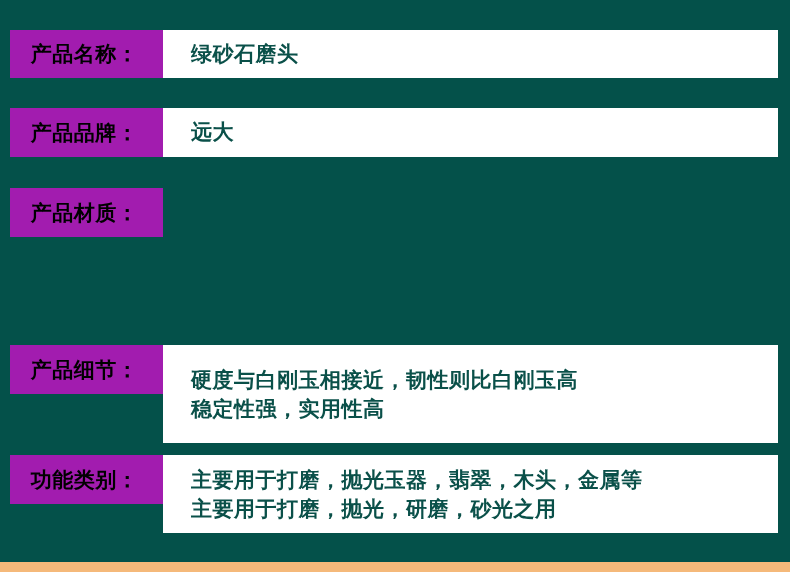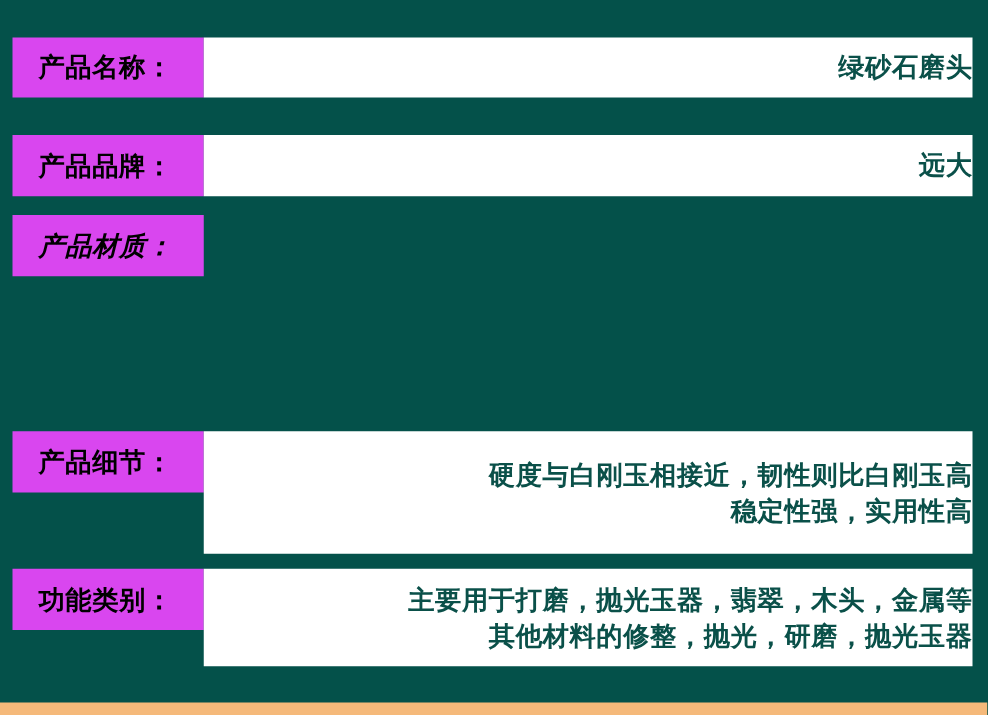--- a/index.html
+++ b/index.html
@@ -28,21 +28,21 @@
   .spec-row {
     position: absolute;
     left: 10px;
     width: 768px;
     display: flex;
     align-items: stretch;
   }
 
   .spec-label {
     flex: 0 0 153px;
-    background: #d946ef;
+    background: #a21caf;
     color: #000000;
     font-weight: bold;
     font-size: 21px;
     letter-spacing: 0.5px;
     display: flex;
     align-items: center;
     justify-content: center;
     box-sizing: border-box;
     padding-right: 4px;
   }
@@ -51,33 +51,32 @@
     flex: 1 1 auto;
     background: #ffffff;
     color: #0a5049;
     font-weight: bold;
     font-size: 21px;
     letter-spacing: 0.5px;
     display: flex;
     flex-direction: column;
     justify-content: center;
     box-sizing: border-box;
-    padding-left: 16px;
-    text-align: right;
+    padding-left: 28px;
   }
 
   .spec-value .line {
     line-height: 29px;
     white-space: pre;
   }
 
   
   .row-1 { top: 30px;  height: 48px; }
   .row-2 { top: 108px; height: 49px; border-radius: 14px; }
-  .row-3 { top: 172px; height: 49px; font-style: italic; }
+  .row-3 { top: 188px; height: 49px; }
   .row-4 { top: 268px; height: 49px; }
 
   .row-5 { top: 345px; height: 98px; }
   .row-5 .spec-label { flex: 0 0 153px; height: 49px; align-self: flex-start; }
   .row-5 .spec-value { padding-top: 2px; }
 
   .row-6 { top: 455px; height: 78px; }
   .row-6 .spec-label { flex: 0 0 153px; height: 49px; align-self: flex-start; }
   .row-6 .spec-value { padding-top: 2px; }
 
@@ -137,19 +136,19 @@
       <span class="line">稳定性强，实用性高</span>
     </div>
   </div>
 
   <div class="spec-row row-6">
     <div class="label-slot">
       <div class="spec-label">功能类别：</div>
     </div>
     <div class="spec-value">
       <span class="line">主要用于打磨，抛光玉器，翡翠，木头，金属等</span>
-      <span class="line">其他材料的修整，抛光，研磨，抛光玉器</span>
+      <span class="line">主要用于打磨，抛光，研磨，砂光之用</span>
     </div>
   </div>
 
   <div class="bottom-accent-bar"></div>
 
 </div>
 
 </body></html>

